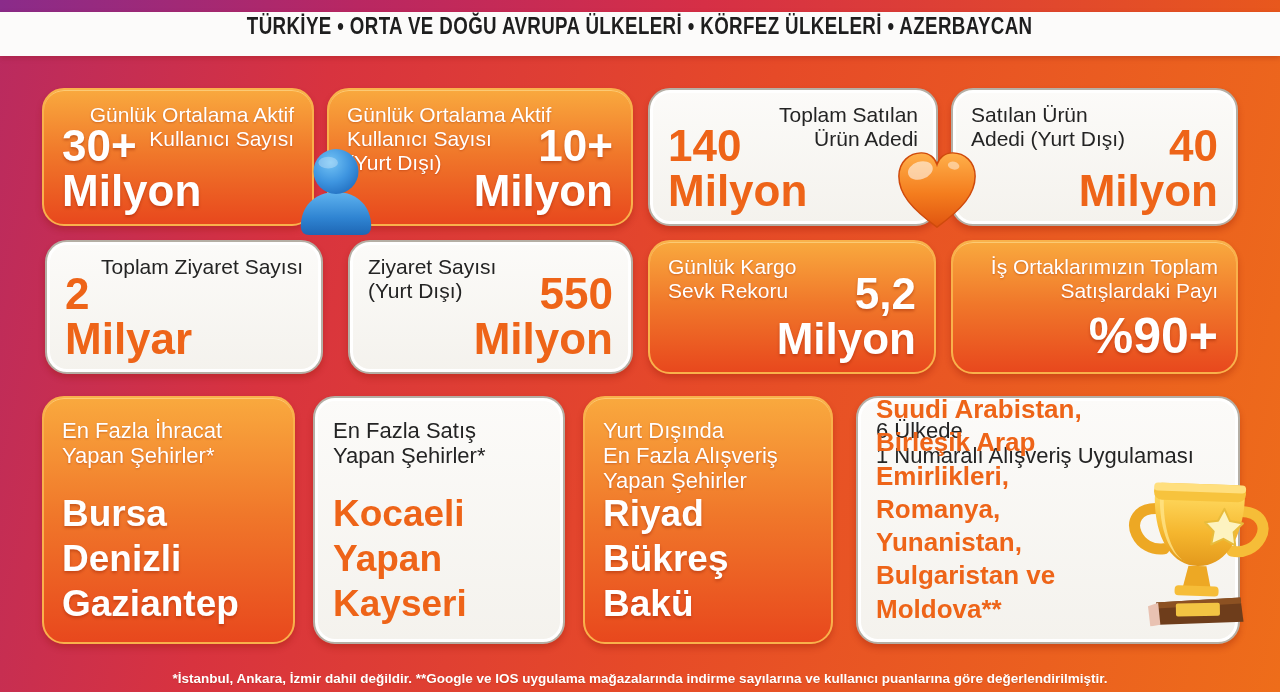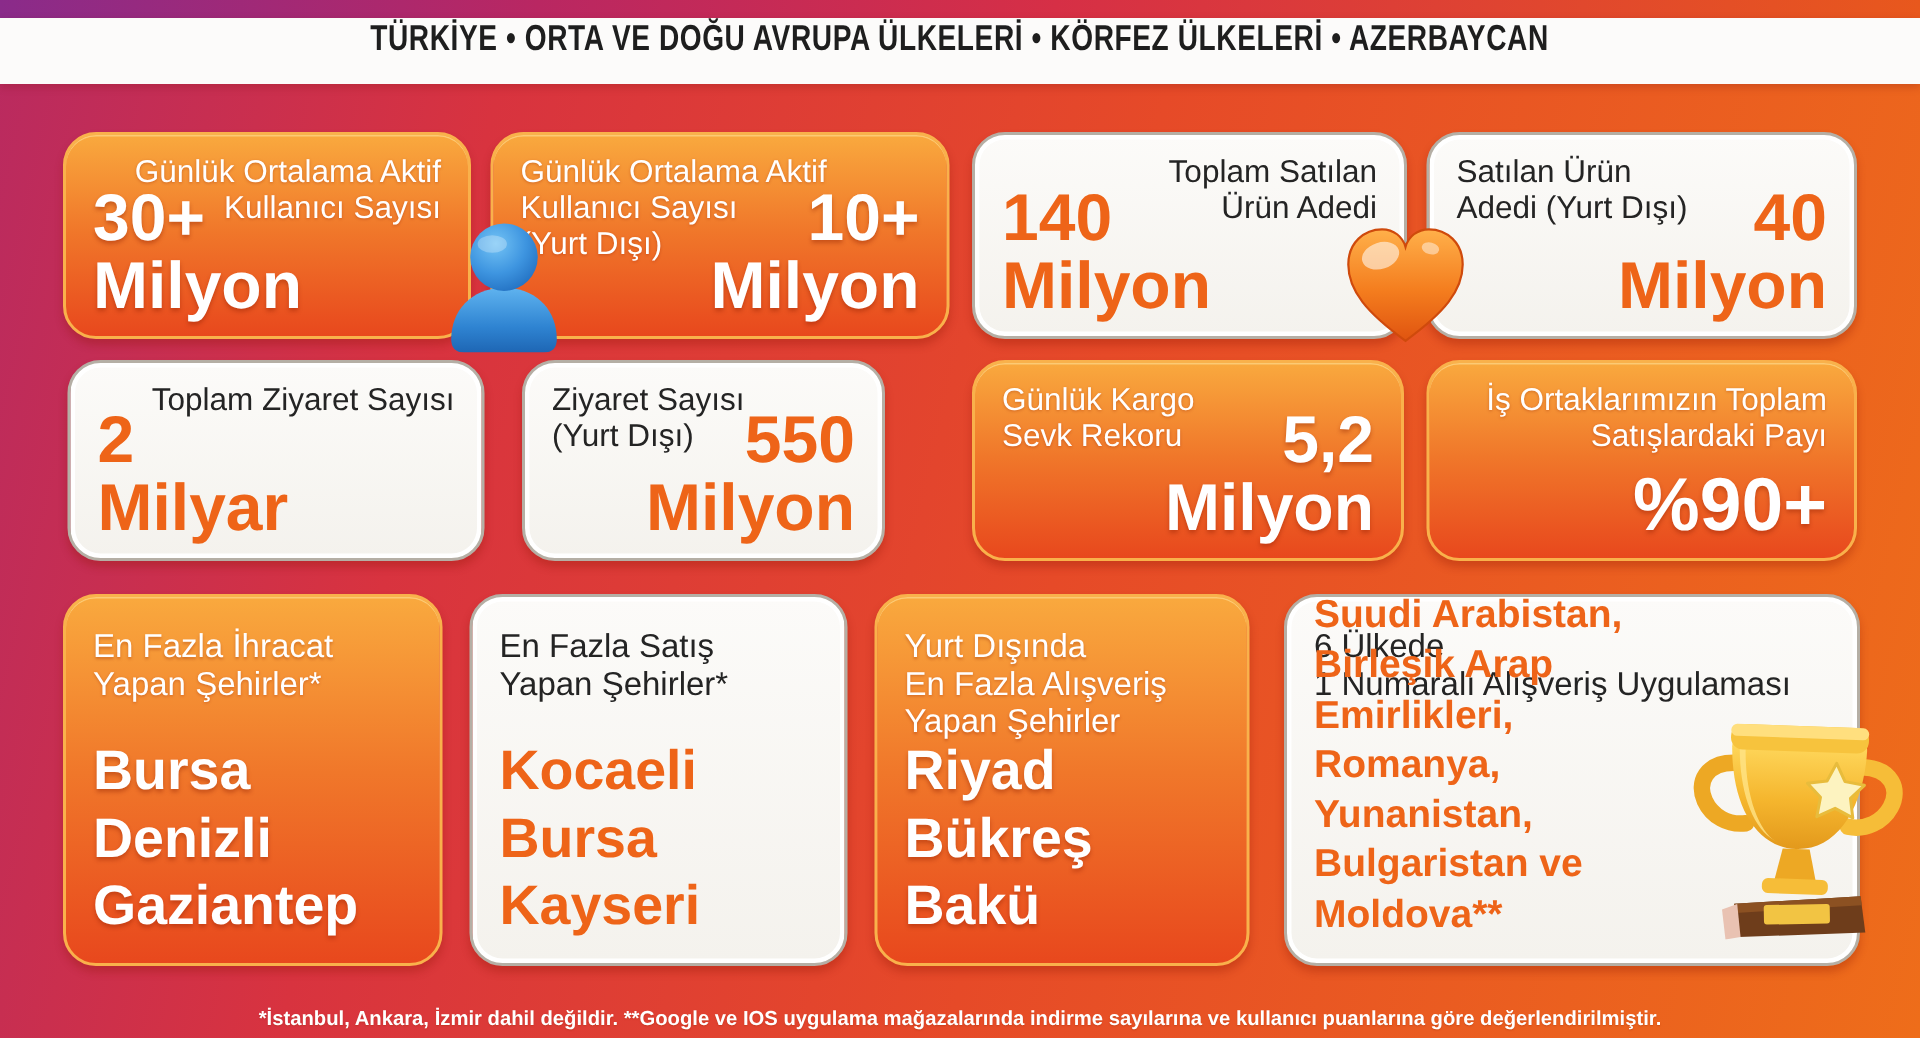--- a/index.html
+++ b/index.html
@@ -58,21 +58,21 @@
   .v-city  { font-size:37px !important; line-height:1.22 !important; bottom:16px !important; }
   .v-multi { font-size:26px !important; line-height:1.28 !important; bottom:16px !important; right:120px !important; }
   .v-pct   { font-size:50px !important; }
 
   
   .r1c1 { left:42px;  top:88px;  width:272px; height:138px; }
   .r1c2 { left:327px; top:88px;  width:306px; height:138px; }
   .r1c3 { left:648px; top:88px;  width:290px; height:138px; }
   .r1c4 { left:951px; top:88px;  width:287px; height:138px; }
   .r2c1 { left:45px;  top:240px; width:278px; height:134px; }
-  .r2c2 { left:348px; top:240px; width:242px; height:134px; }
+  .r2c2 { left:348px; top:240px; width:285px; height:134px; }
   .r2c3 { left:648px; top:240px; width:288px; height:134px; }
   .r2c4 { left:951px; top:240px; width:287px; height:134px;padding-left:32px; }
   .r3c1 { left:42px;  top:396px; width:253px; height:248px; }
   .r3c2 { left:313px; top:396px; width:252px; height:248px; }
   .r3c3 { left:583px; top:396px; width:250px; height:248px; }
   .r3c4 { left:856px; top:396px; width:384px; height:248px; }
 
   
   .icon { position:absolute; }
   .person-icon { left:296px; top:147px; width:80px;  height:88px; }
@@ -150,21 +150,21 @@
     <div class="title t-left">En Fazla İhracat
 Yapan Şehirler*</div>
     <div class="value v-left v-city">Bursa
 Denizli
 Gaziantep</div>
   </div>
   <div class="card white r3 r3c2">
     <div class="title t-left">En Fazla Satış
 Yapan Şehirler*</div>
     <div class="value v-left v-city">Kocaeli
-Bursa
+Yapan
 Kayseri</div>
   </div>
   <div class="card orange r3 r3c3">
     <div class="title t-left">Yurt Dışında
 En Fazla Alışveriş
 Yapan Şehirler</div>
     <div class="value v-left v-city">Riyad
 Bükreş
 Bakü</div>
   </div>

